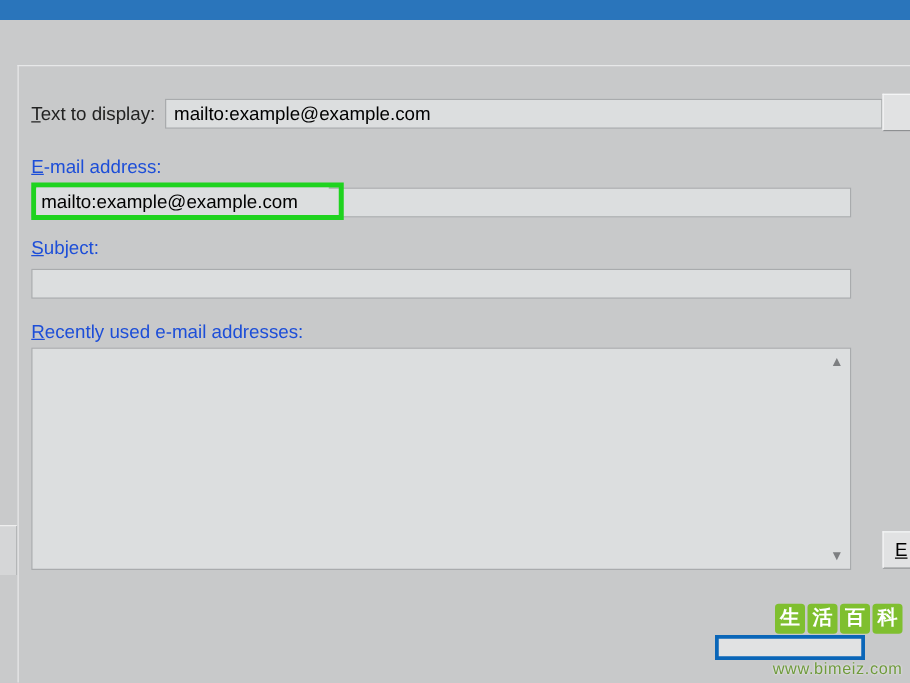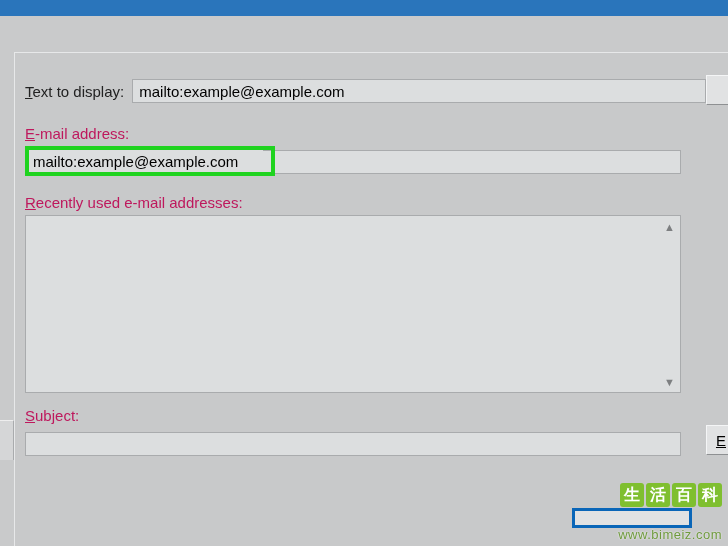--- a/index.html
+++ b/index.html
@@ -95,21 +95,21 @@
     align-items:center;
     justify-content:flex-end;
     padding-right:2px;
     font-size:15px;
   }
   .section {
     margin-top: 22px;
   }
   .field-label {
     font-size: 15px;
-    color: #be185d;
+    color: #1d4ed8;
     margin-bottom: 4px;
   }
   .highlight-wrap {
     border: 4px solid #1fd31f;
     display: block;
     width: 242px;
     box-sizing: content-box;
     margin-top: 2px;
   }
   .input-email {
@@ -243,33 +243,33 @@
     <div class="section">
       <div class="field-label"><span class="underline-first">E</span><span>-mail address:</span></div>
       <div style="position:relative; width:656px;">
         <input class="input-email" type="text" style="position: absolute; left: 0px; top: 4px;">
         <div class="highlight-wrap" style="position:relative; z-index:2;">
           <input class="input-email-inner" type="text" value="mailto:example@example.com" style="">
         </div>
       </div>
     </div>
 
+    <div class="section" style="margin-top:14px;">
+      <div class="field-label"><span class="underline-first">S</span><span>ubject:</span></div>
+      <input class="subject-input" type="text" value="" style="">
+    </div>
+
     <div class="section" style="margin-top:18px;">
       <div class="field-label"><span class="underline-first">R</span><span>ecently used e-mail addresses:</span></div>
       <div class="listbox">
         <div class="scroll-up">▲</div>
         <div class="scroll-down">▼</div>
       </div>
     </div>
 
-    <div class="section" style="margin-top:14px;">
-      <div class="field-label"><span class="underline-first">S</span><span>ubject:</span></div>
-      <input class="subject-input" type="text" value="" style="">
-    </div>
-
   </div>
 
   <div class="right-btn-frag"></div>
   <div class="right-btn-frag2">
     <span class="underline-first">E</span>
   </div>
 
   <div class="blue-btn"></div>
 
   <div class="watermark">

